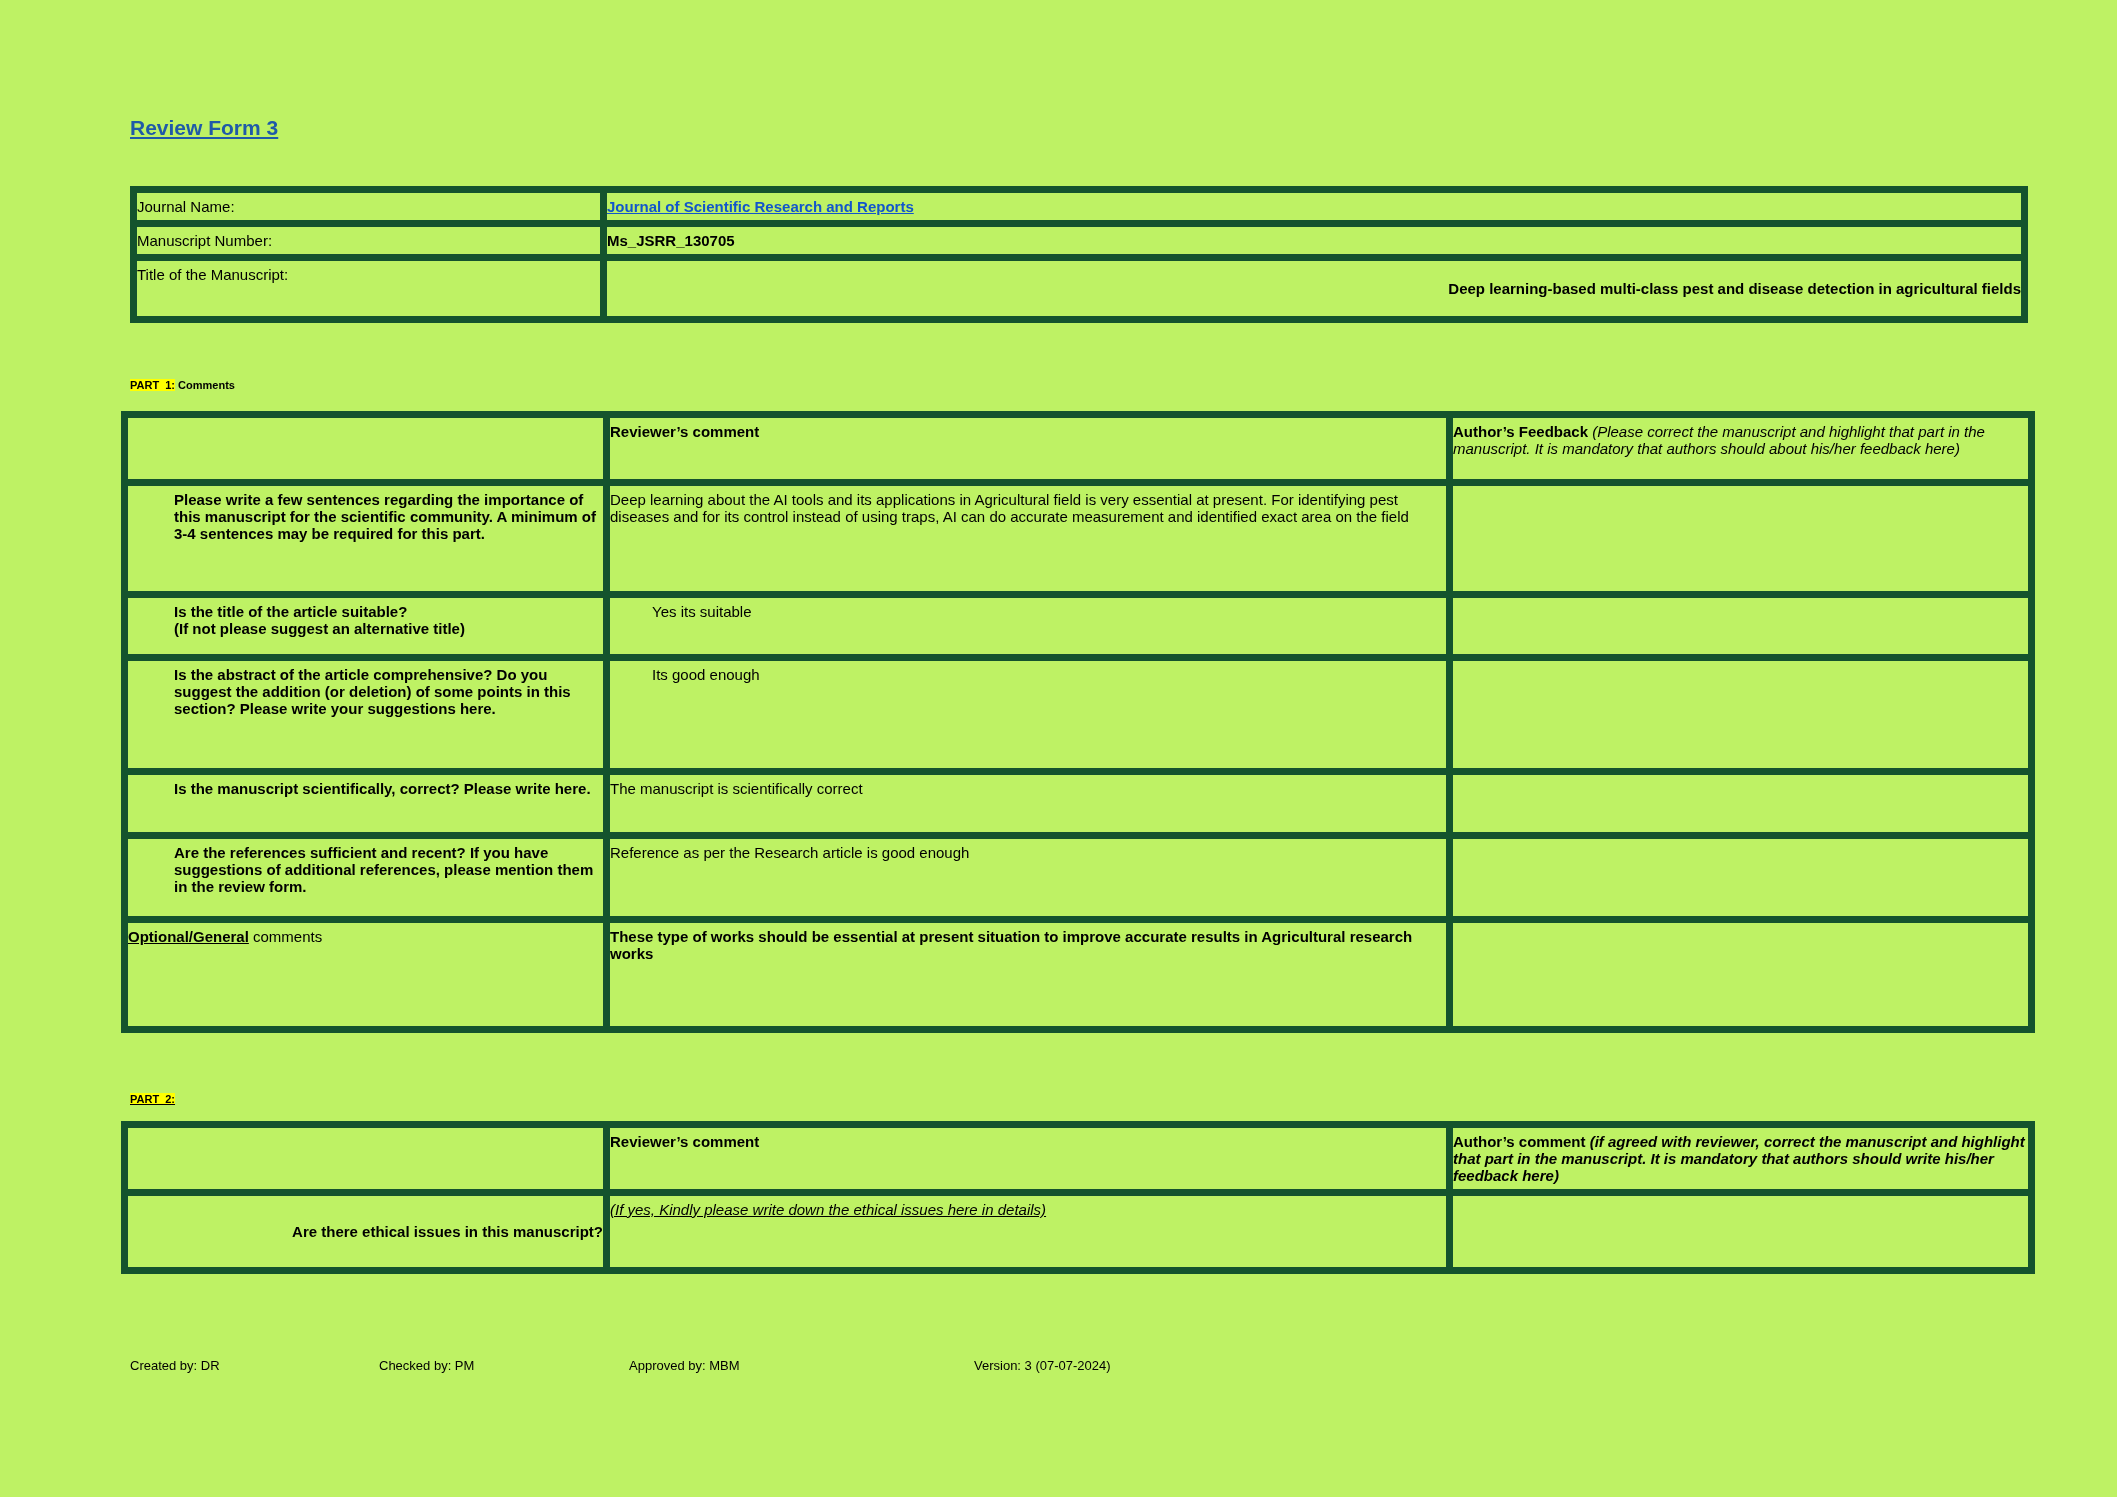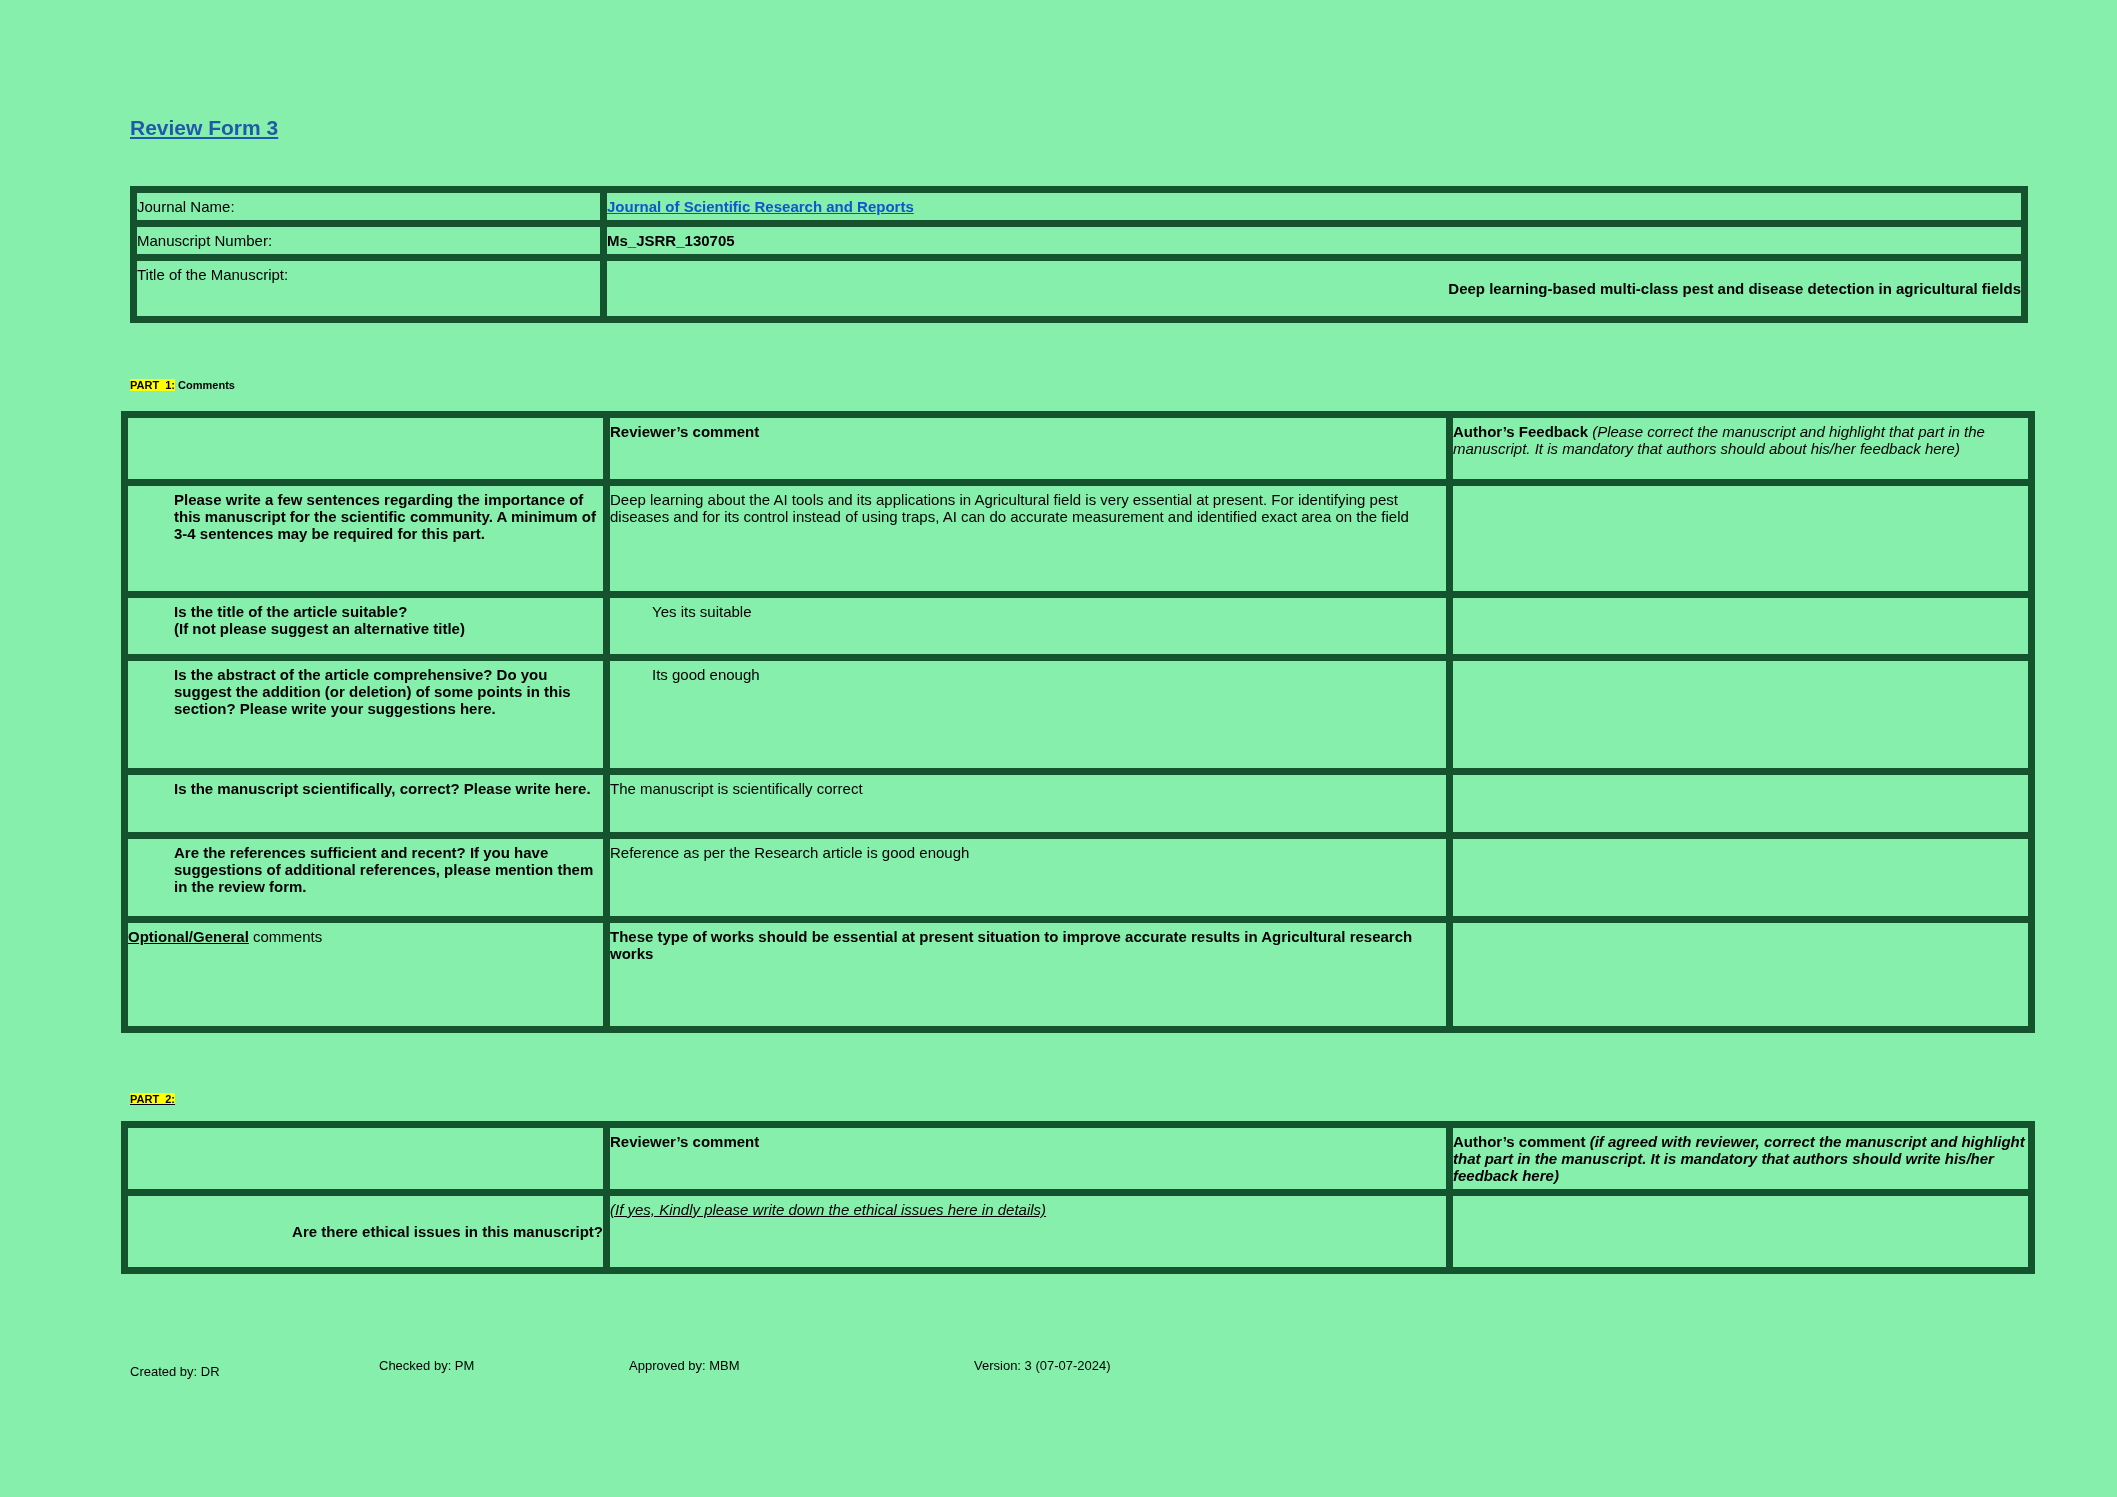--- a/index.html
+++ b/index.html
@@ -1,18 +1,18 @@
 <!DOCTYPE html>
 <html><head>
 <meta charset="utf-8">
 <style>
   * { box-sizing: border-box; }
   html, body { margin: 0; padding: 0; background: #ffffff; }
   body { font-family: "Liberation Sans", sans-serif; color: #000; }
-  .page { position: relative; width: 2117px; height: 1497px; background: #86efac; overflow: hidden; }
+  .page { position: relative; width: 2117px; height: 1497px; background: #bef264; overflow: hidden; }
 
   .doc-title {
     margin: 116px 0 0 130px;
     font-size: 21px;
     font-weight: bold;
     color: #1F5AA8;
     text-decoration: underline;
     display: inline-block;
   }
 
@@ -45,21 +45,21 @@
   .underline { text-decoration: underline; }
   .italic-underline { font-style: italic; text-decoration: underline; }
 
   .part2-table { margin: 16px 0 0 121px; width: 1907px; }
 
   .doc-footer {
     margin: 84px 0 0 130px;
     display: flex;
     font-size: 13px;
   }
-  .doc-footer .fi-1 { width: 249px; margin-top: 6px; }
+  .doc-footer .fi-1 { width: 249px; }
   .doc-footer .fi-2 { width: 250px; }
   .doc-footer .fi-3 { width: 345px; }
 </style>
 </head>
 <body>
 
 <div class="page">
 
   <h1 class="doc-title">Review Form 3</h1>
 

